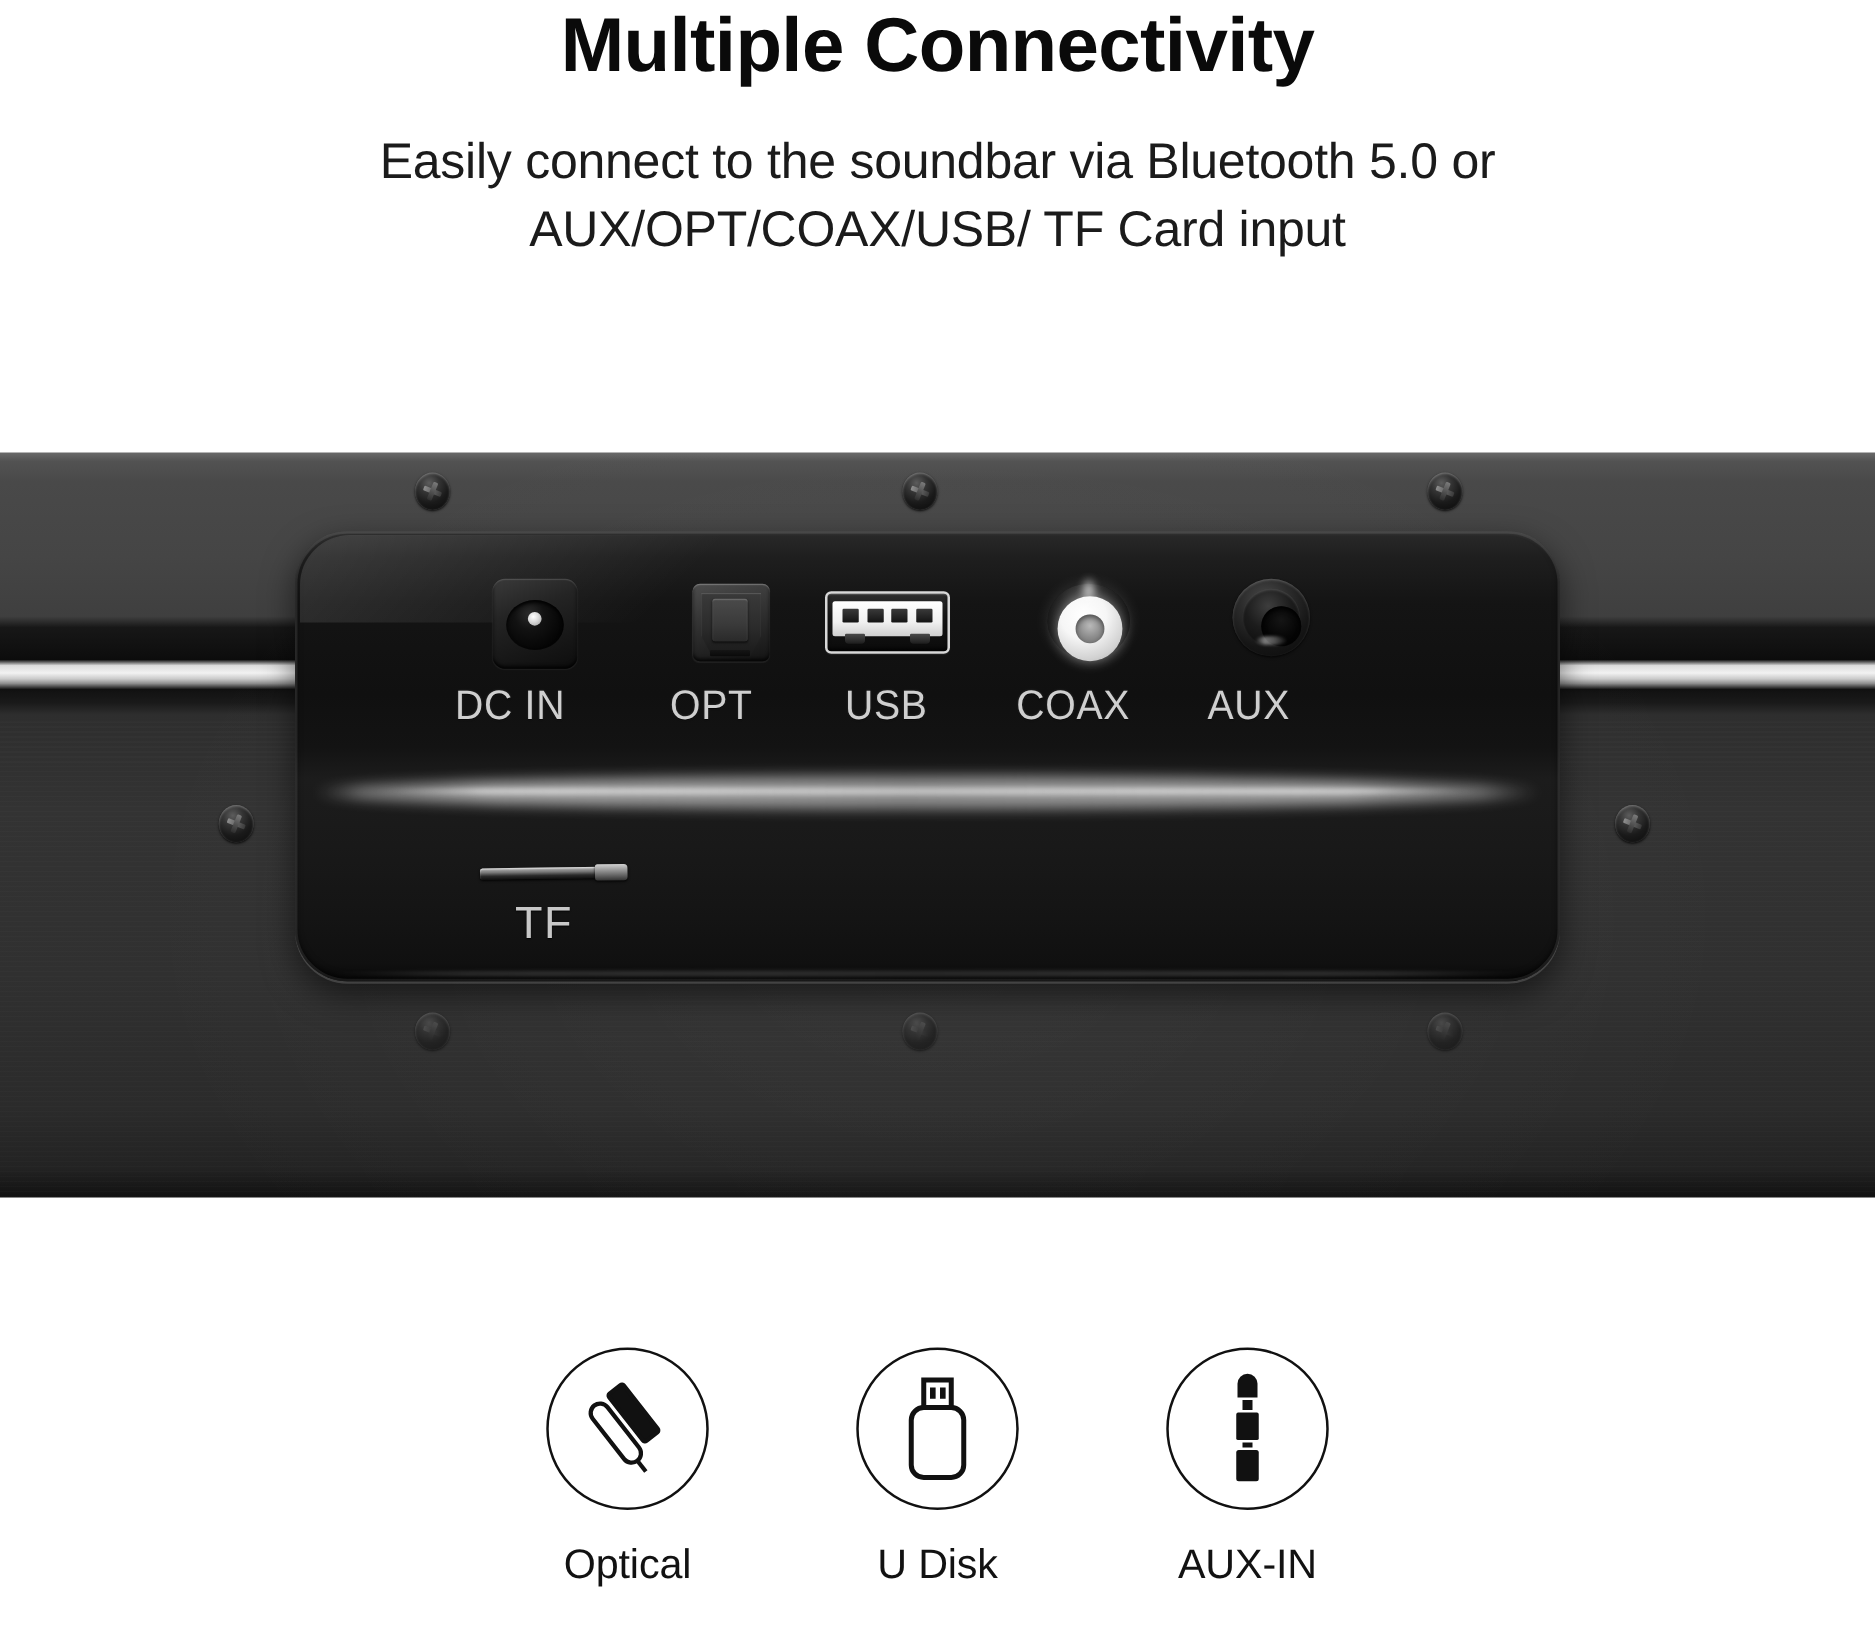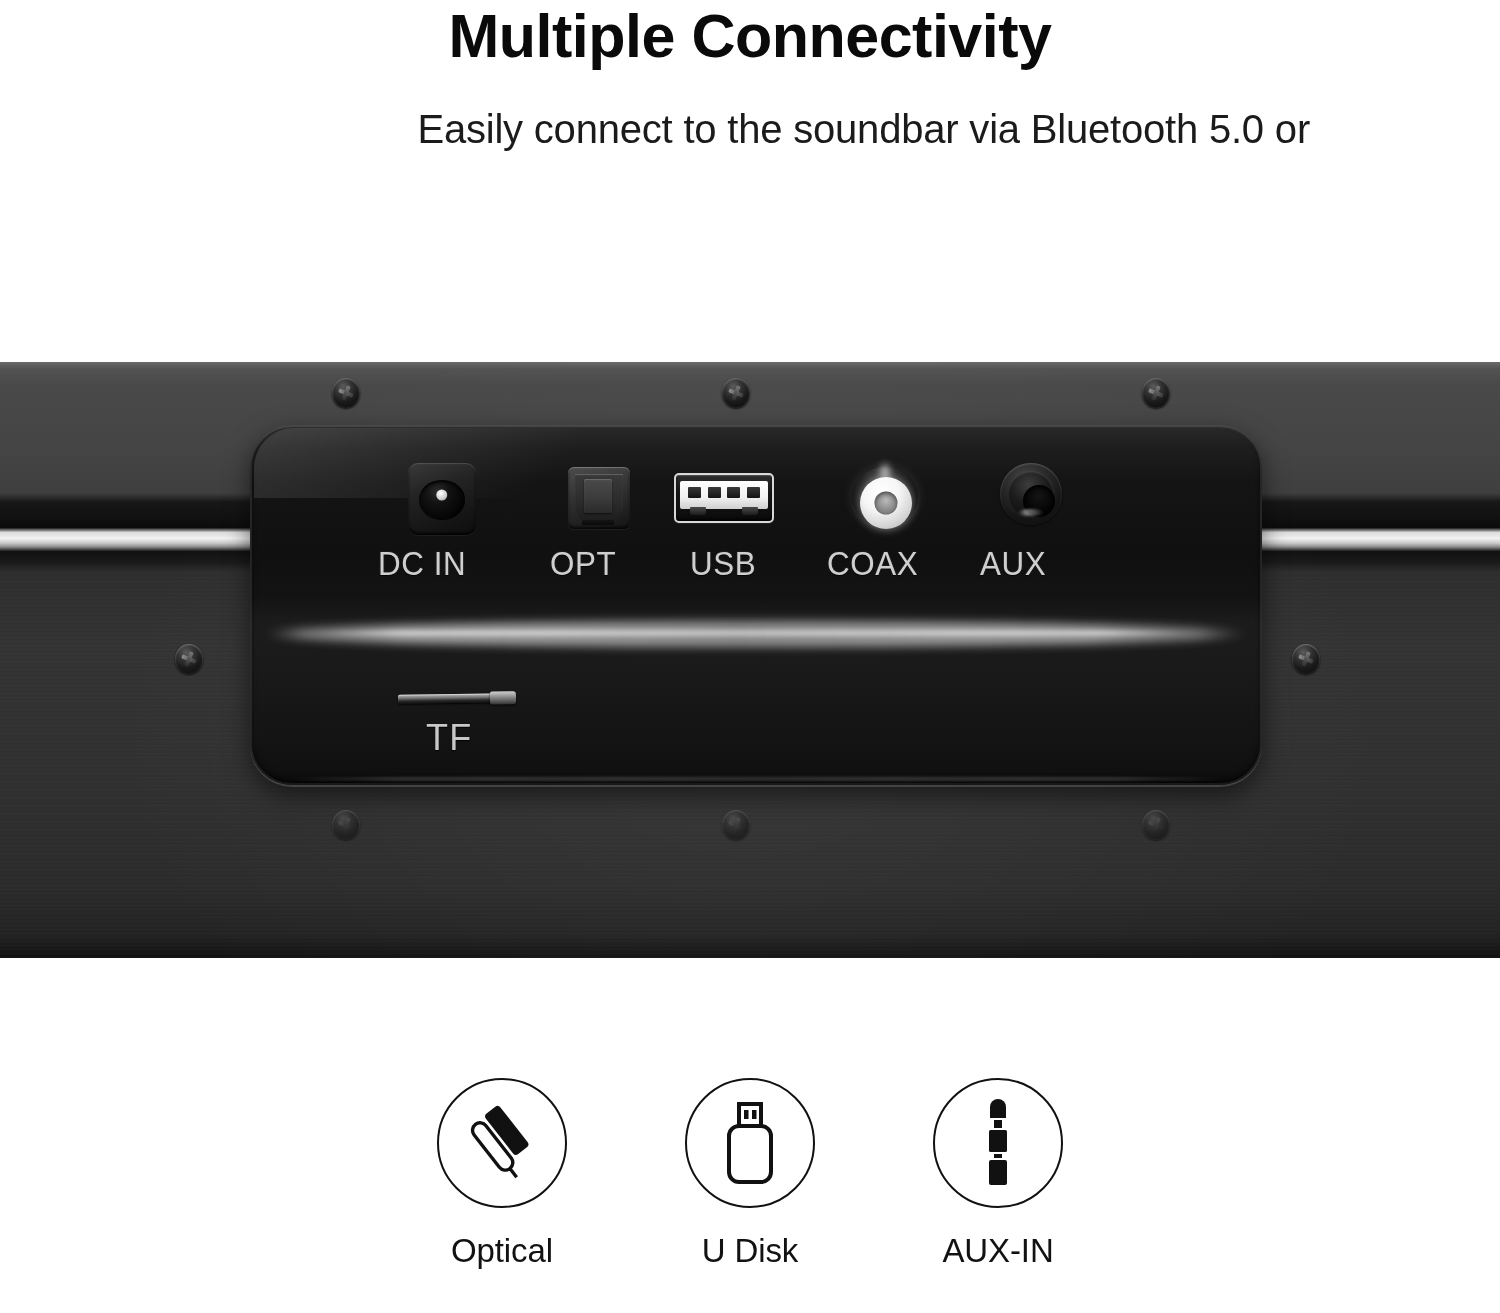--- a/index.html
+++ b/index.html
@@ -15,21 +15,21 @@
   
   .headline {
     position:absolute; left:0; top:4px; width:1500px;
     text-align:center;
     font-size:61px; font-weight:bold; color:#0a0a0a;
     letter-spacing:-0.5px;
     line-height:1.05;
   }
   .subhead {
     position:absolute; left:50%; transform:translateX(-50%); top:102px;
-    width:1120px; text-align:right;
+    width:1120px; text-align:center;
     font-size:40px; font-weight:400; color:#1b1b1b;
     line-height:1.38; letter-spacing:-0.2px;
   }
 
   
   .soundbar {
     position:absolute; left:0; top:362px; width:1500px; height:596px;
     background:linear-gradient(180deg,
         #6a6a6a 0%, #525252 1.2%,
         #494949 4%,  #454545 14%,
@@ -54,21 +54,21 @@
   .bar-texture {
     position:absolute; left:0; top:36%; width:100%; height:64%;
     background:repeating-linear-gradient(180deg,
         rgba(255,255,255,0.016) 0px, rgba(255,255,255,0.016) 1px,
         rgba(0,0,0,0) 1px, rgba(0,0,0,0) 4px);
     pointer-events:none;
   }
 
   
   .port-panel {
-    position:absolute; left:250px; top:425px;
+    position:absolute; left:236px; top:425px;
     width:1012px; height:360px;
     border-radius:42px;
     background:linear-gradient(180deg,
         #2a2a2a 0%, #1e1e1e 6%,
         #141414 16%, #101010 36%,
         #131313 48%,
         #1c1c1c 55%, #191919 70%,
         #141414 86%, #101010 96%, #090909 100%);
     box-shadow:
       0 2px 0 rgba(255,255,255,0.16),
@@ -341,20 +341,21 @@
   }
 </style>
 </head>
 <body>
 
 <div class="page">
 
   <div class="headline">Multiple Connectivity</div>
   <div class="subhead">
     <span>Easily connect to the soundbar via Bluetooth 5.0 or</span><br>
+    <span>AUX/OPT/COAX/USB/ TF Card input</span>
   </div>
 
   <div class="soundbar">
     <div class="bar-vignette"></div>
     <div class="bar-texture"></div>
 
     <div class="screw" style="left:332px; top:16px;"></div>
     <div class="screw" style="left:722px; top:16px;"></div>
     <div class="screw" style="left:1142px; top:16px;"></div>
 

